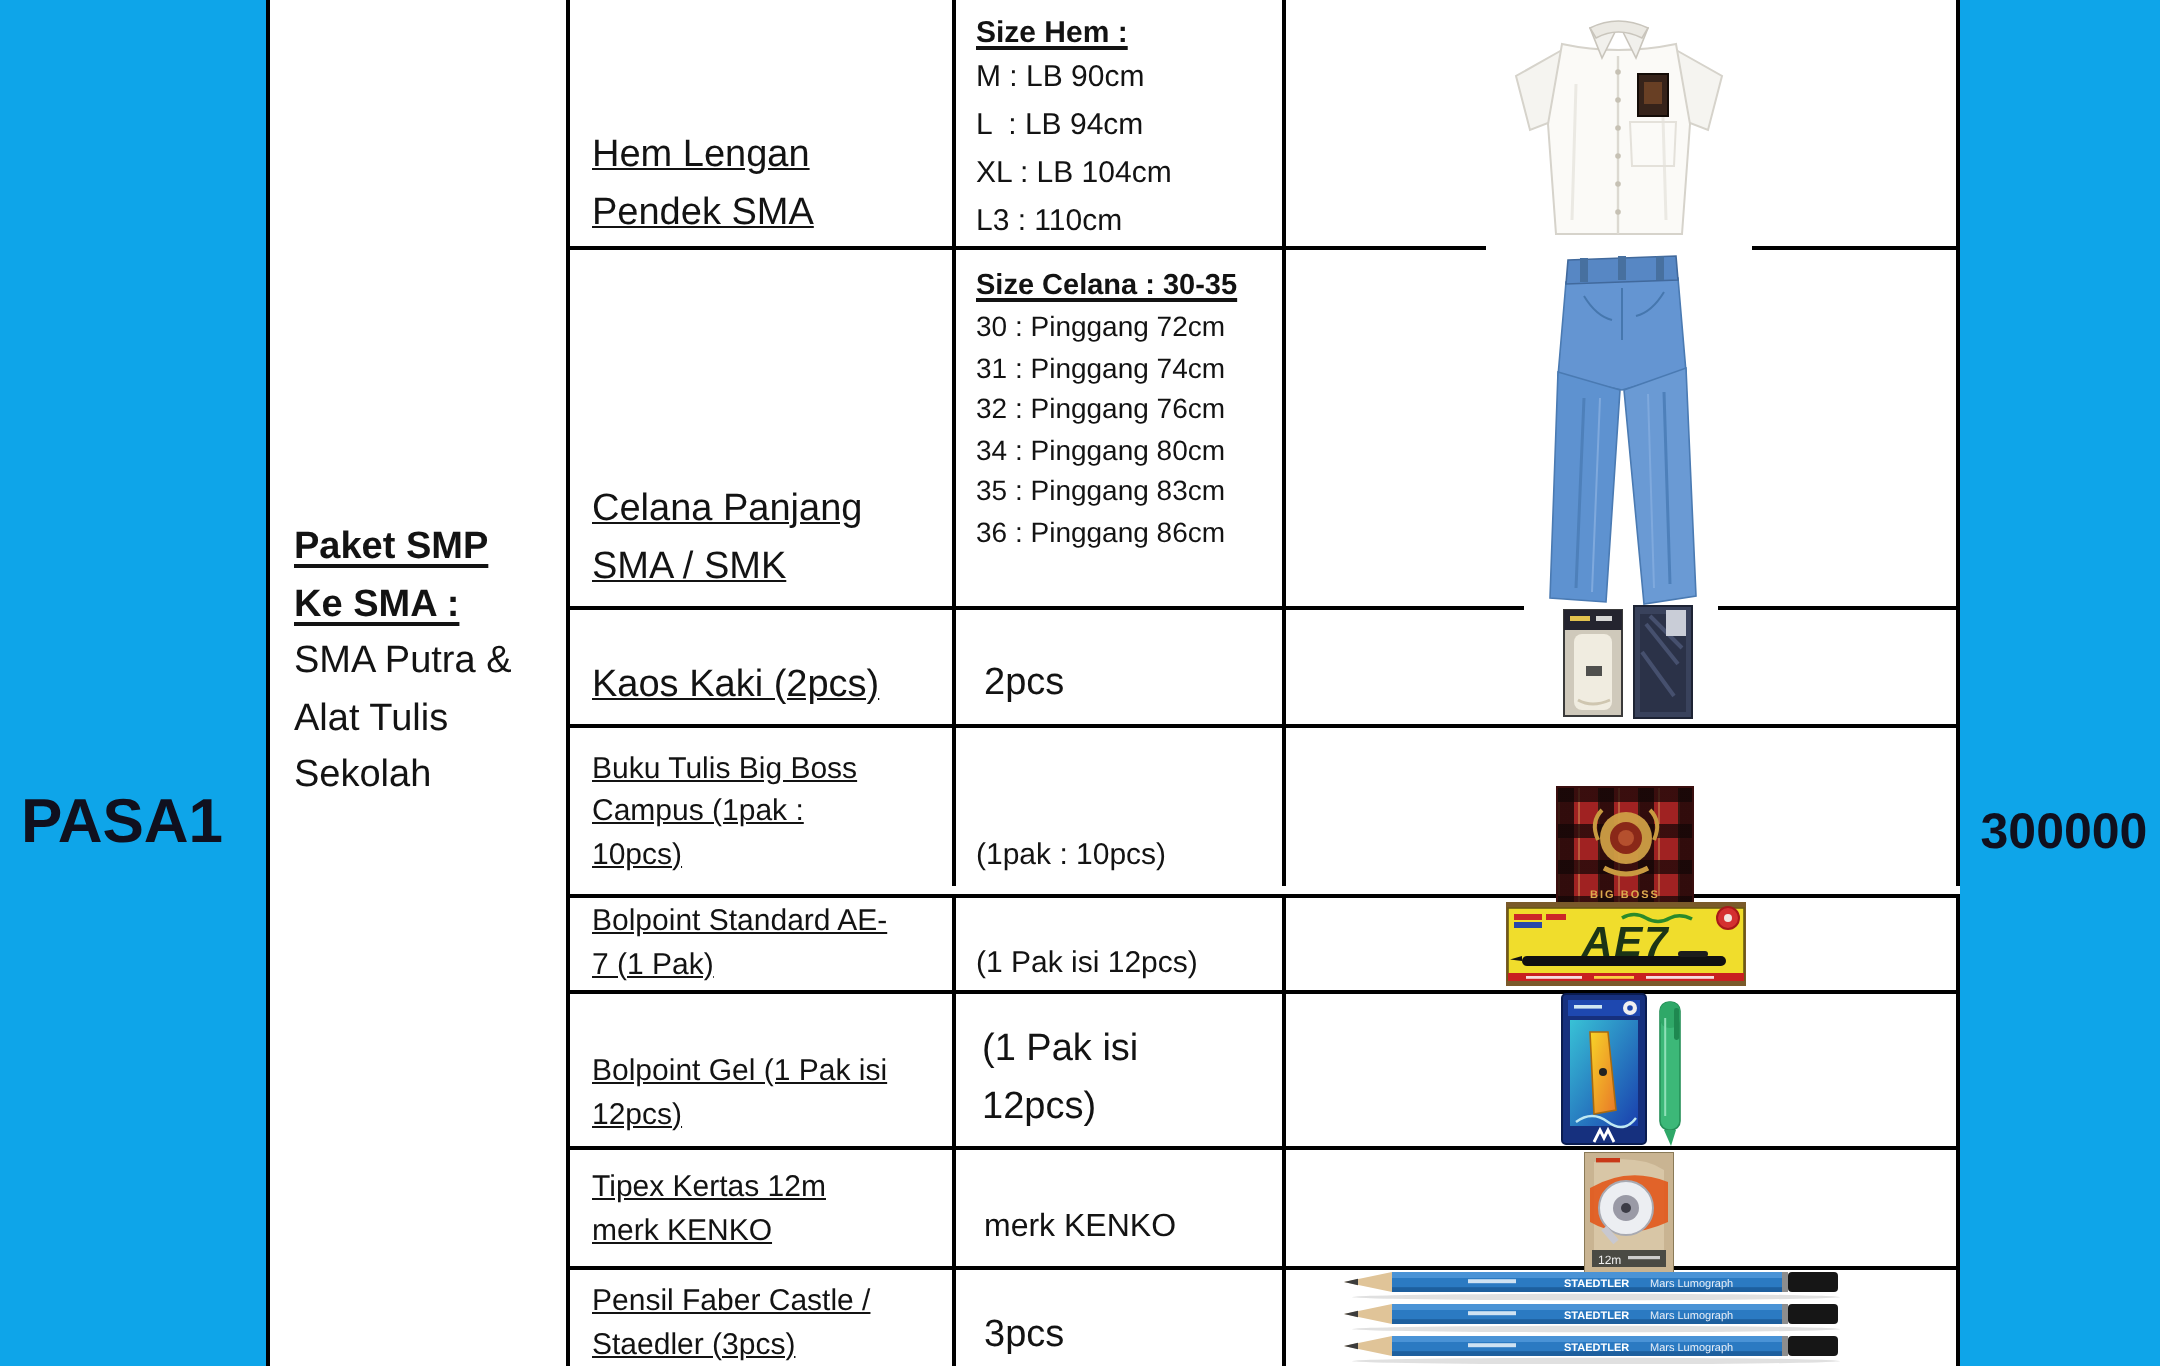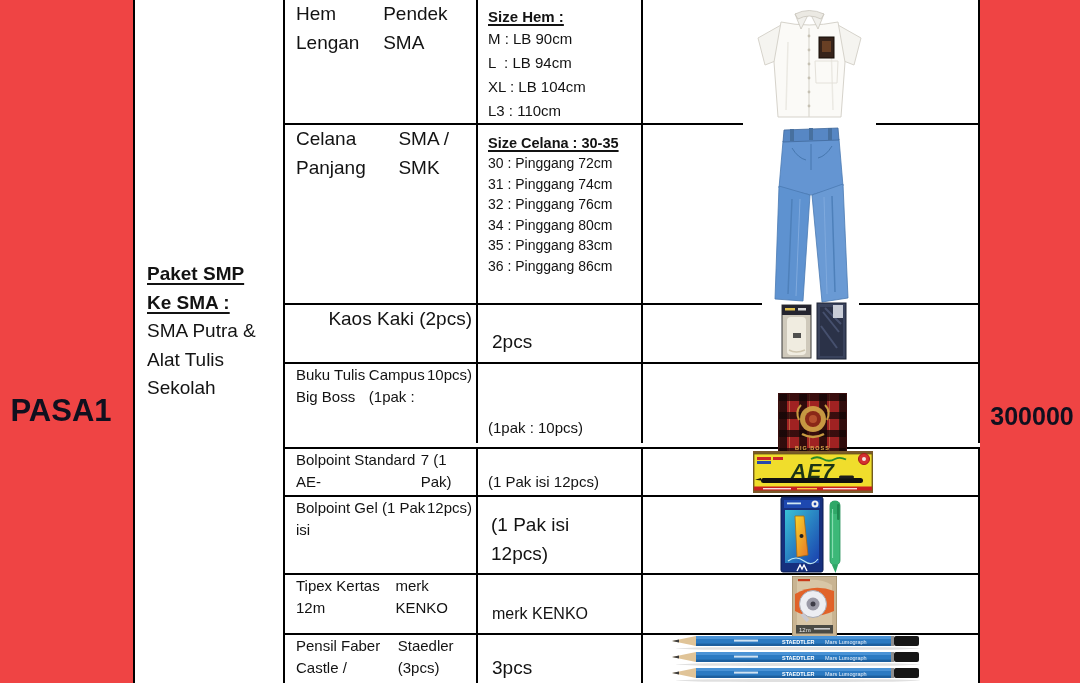--- a/index.html
+++ b/index.html
@@ -1,36 +1,36 @@
 <!DOCTYPE html>
 <html><head>
 <meta charset="utf-8">
 <style>
   html,body{margin:0;padding:0;}
   body{font-family:"Liberation Sans",sans-serif;background:#fff;}
   .page{position:relative;width:1080px;height:683px;overflow:hidden;background:#fff;color:#131313;}
 
   
-  .strip{position:absolute;top:0;height:683px;background:#ef4444;}
+  .strip{position:absolute;top:0;height:683px;background:#0ea5e9;}
   .strip.left{left:0;width:133px;}
   .strip.right{left:980px;width:100px;}
   .code{position:absolute;top:393px;left:0;width:122px;text-align:center;font-size:31px;font-weight:bold;color:#10101e;}
   .price{position:absolute;top:402px;left:6px;width:92px;text-align:center;font-size:25px;font-weight:bold;color:#10101e;}
 
   
   .col-a{position:absolute;left:133px;top:0;width:152px;height:683px;border-left:2px solid #000;border-right:2px solid #000;box-sizing:border-box;background:#fff;}
   .pkg{position:absolute;left:12px;top:260px;font-size:19px;line-height:28.5px;}
   .pkg .h{font-weight:bold;}
   .pkg .h span{text-decoration:underline;text-decoration-thickness:2px;text-underline-offset:3px;}
 
   
   .row{position:absolute;left:285px;width:695px;box-sizing:border-box;border-top:2px solid #000;display:flex;background:#fff;}
   .row.first{border-top:none;}
   .cell{box-sizing:border-box;position:relative;}
-  .c-item{width:193px;border-right:2px solid #000;display:flex;flex-direction:row;justify-content:flex-end;padding:0 4px 4px 11px;}
+  .c-item{width:193px;border-right:2px solid #000;display:flex;flex-direction:column;justify-content:flex-end;padding:0 4px 4px 11px;text-decoration:underline;}
   .c-detail{width:165px;border-right:2px solid #000;display:flex;flex-direction:column;padding:0 2px 0 10px;}
   .c-img{flex:1;border-right:2px solid #000;}
   .top{justify-content:flex-start;}
   .t-lg{font-size:19px;line-height:28.5px;}
   .t-md{font-size:15px;line-height:21.5px;}
   .d-head{font-weight:bold;font-size:15px;line-height:20px;}
   .d-head span{text-decoration:underline;text-decoration-thickness:2px;text-underline-offset:2px;}
   .d-line{font-size:15px;line-height:24px;white-space:pre;}
   .d-head.sm{font-size:14.5px;line-height:19px;}
   .d-line.sm{font-size:14px;line-height:20.6px;}

